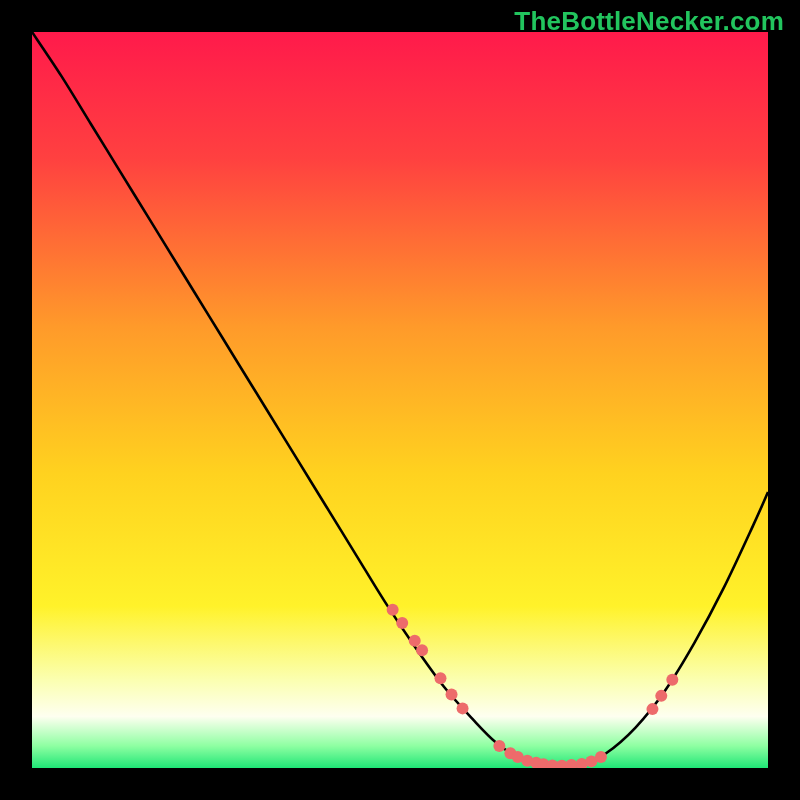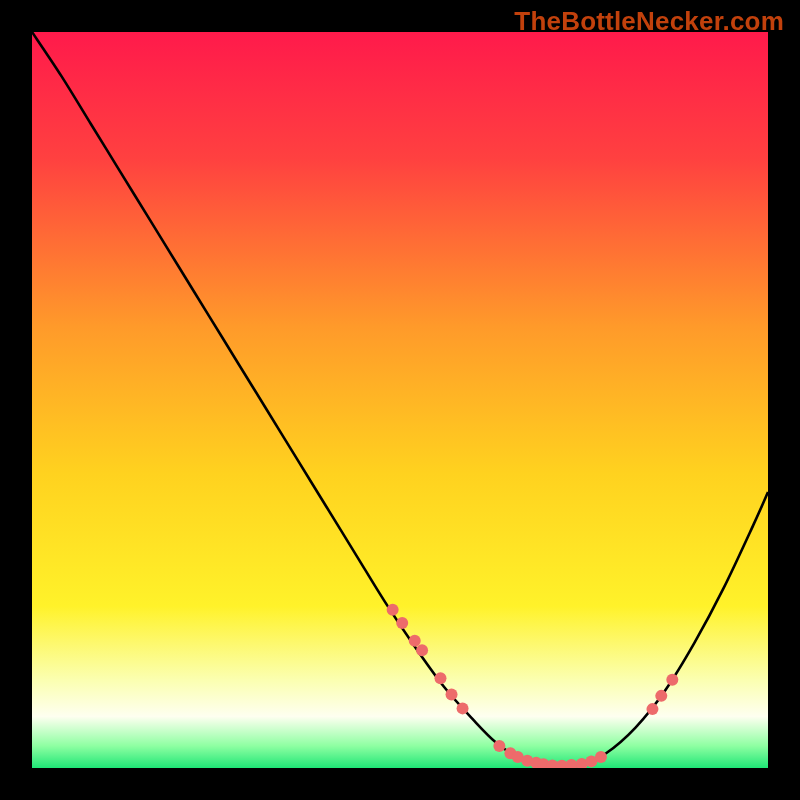--- a/index.html
+++ b/index.html
@@ -22,21 +22,21 @@
     position: absolute;
     left: 32px;
     top: 32px;
     width: 736px;
     height: 736px;
   }
   .watermark {
     position: absolute;
     top: 6px;
     right: 16px;
-    color: #c2410c;
+    color: #22c55e;
     font-family: Arial, Helvetica, sans-serif;
     font-size: 26px;
     font-weight: 600;
     letter-spacing: 0.2px;
     user-select: none;
   }
 </style>
 </head>
 <body>
 

